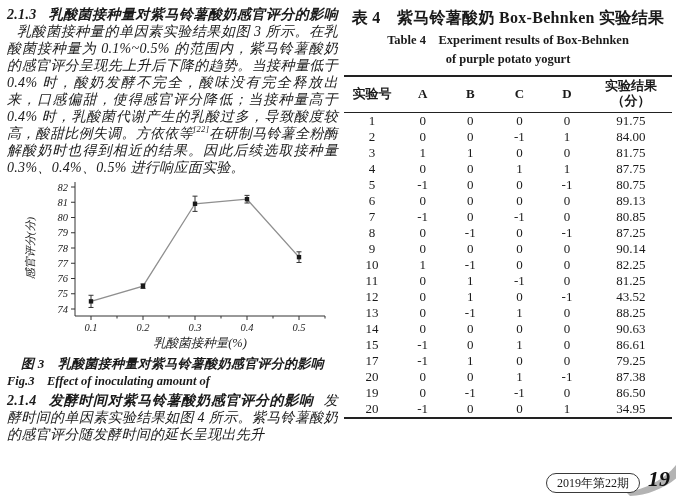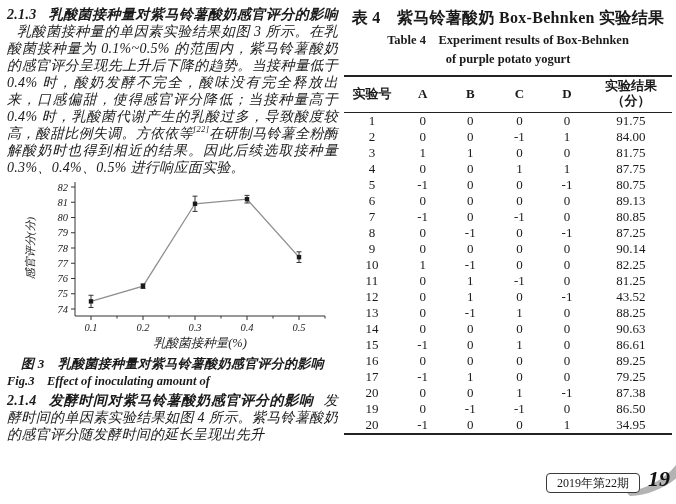--- a/index.html
+++ b/index.html
@@ -33,21 +33,21 @@
     padding:1px 0 4px 0;line-height:15px;text-align:center;
   }
   table.bb td{
     font-size:13px;text-align:center;height:16px;line-height:16px;padding:0;
     font-weight:normal;
   }
   svg text{fill:#222;font-family:"Liberation Serif","DejaVu Serif",serif;}
   .footer{position:absolute;left:540px;top:466px;width:150px;height:34px;}
   .issue-box{
     position:absolute;left:6px;top:7px;
-    border:1.3px solid #3a3a3a;border-radius:4px;background:#fff;
+    border:1.3px solid #3a3a3a;border-radius:10px;background:#fff;
     font-size:12px;line-height:14px;padding:2px 10px;z-index:2;white-space:nowrap;
   }
   .page-num{
     position:absolute;left:108px;top:0px;z-index:3;
     font-size:22px;font-weight:bold;font-style:italic;color:#111;
   }
   .swoosh{position:absolute;left:86px;top:-2px;z-index:1;}
 </style>
 </head>
 <body>
@@ -263,28 +263,20 @@
         </tr>
         <tr>
           <td>15</td>
           <td>-1</td>
           <td>0</td>
           <td>1</td>
           <td>0</td>
           <td>86.61</td>
         </tr>
         <tr>
-          <td>16</td>
-          <td>0</td>
-          <td>0</td>
-          <td>0</td>
-          <td>0</td>
-          <td>89.25</td>
-        </tr>
-        <tr>
           <td>17</td>
           <td>-1</td>
           <td>1</td>
           <td>0</td>
           <td>0</td>
           <td>79.25</td>
         </tr>
         <tr>
           <td>20</td>
           <td>0</td>

